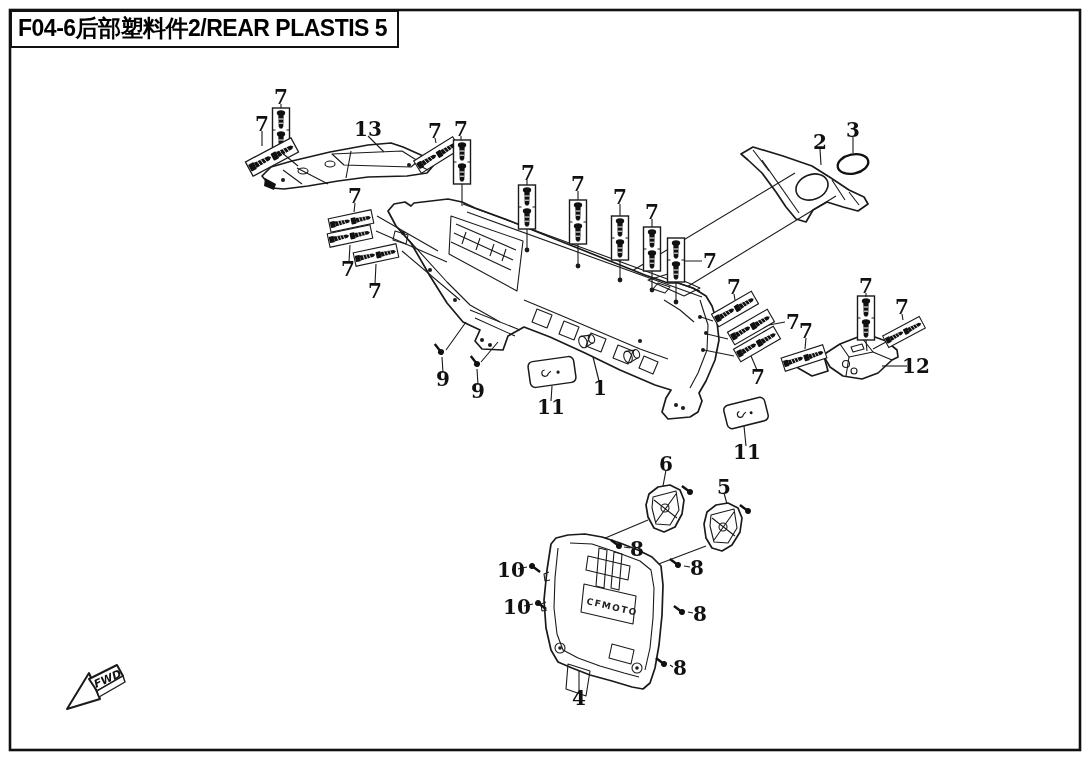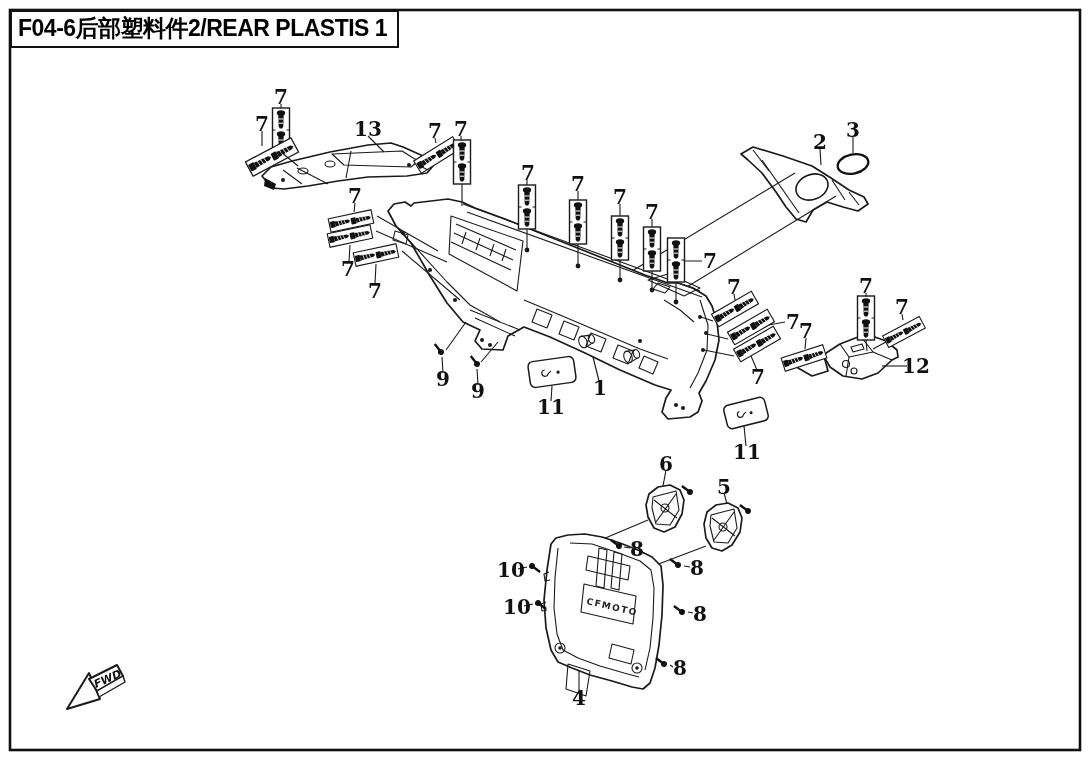--- a/index.html
+++ b/index.html
@@ -331,15 +331,15 @@
         <text x="637" y="549" class="callout">8</text>
         <text x="697" y="568" class="callout">8</text>
         <text x="700" y="614" class="callout">8</text>
         <text x="680" y="668" class="callout">8</text>
         <text x="511" y="570" class="callout">10</text>
         <text x="517" y="607" class="callout">10</text>
         <text x="579" y="698" class="callout">4</text>
       </g>
 </svg>
 
-<div id="title-box">F04-6后部塑料件2/REAR PLASTIS 1</div>
+<div id="title-box">F04-6后部塑料件2/REAR PLASTIS 5</div>
 
 </div>
 
 </body></html>

